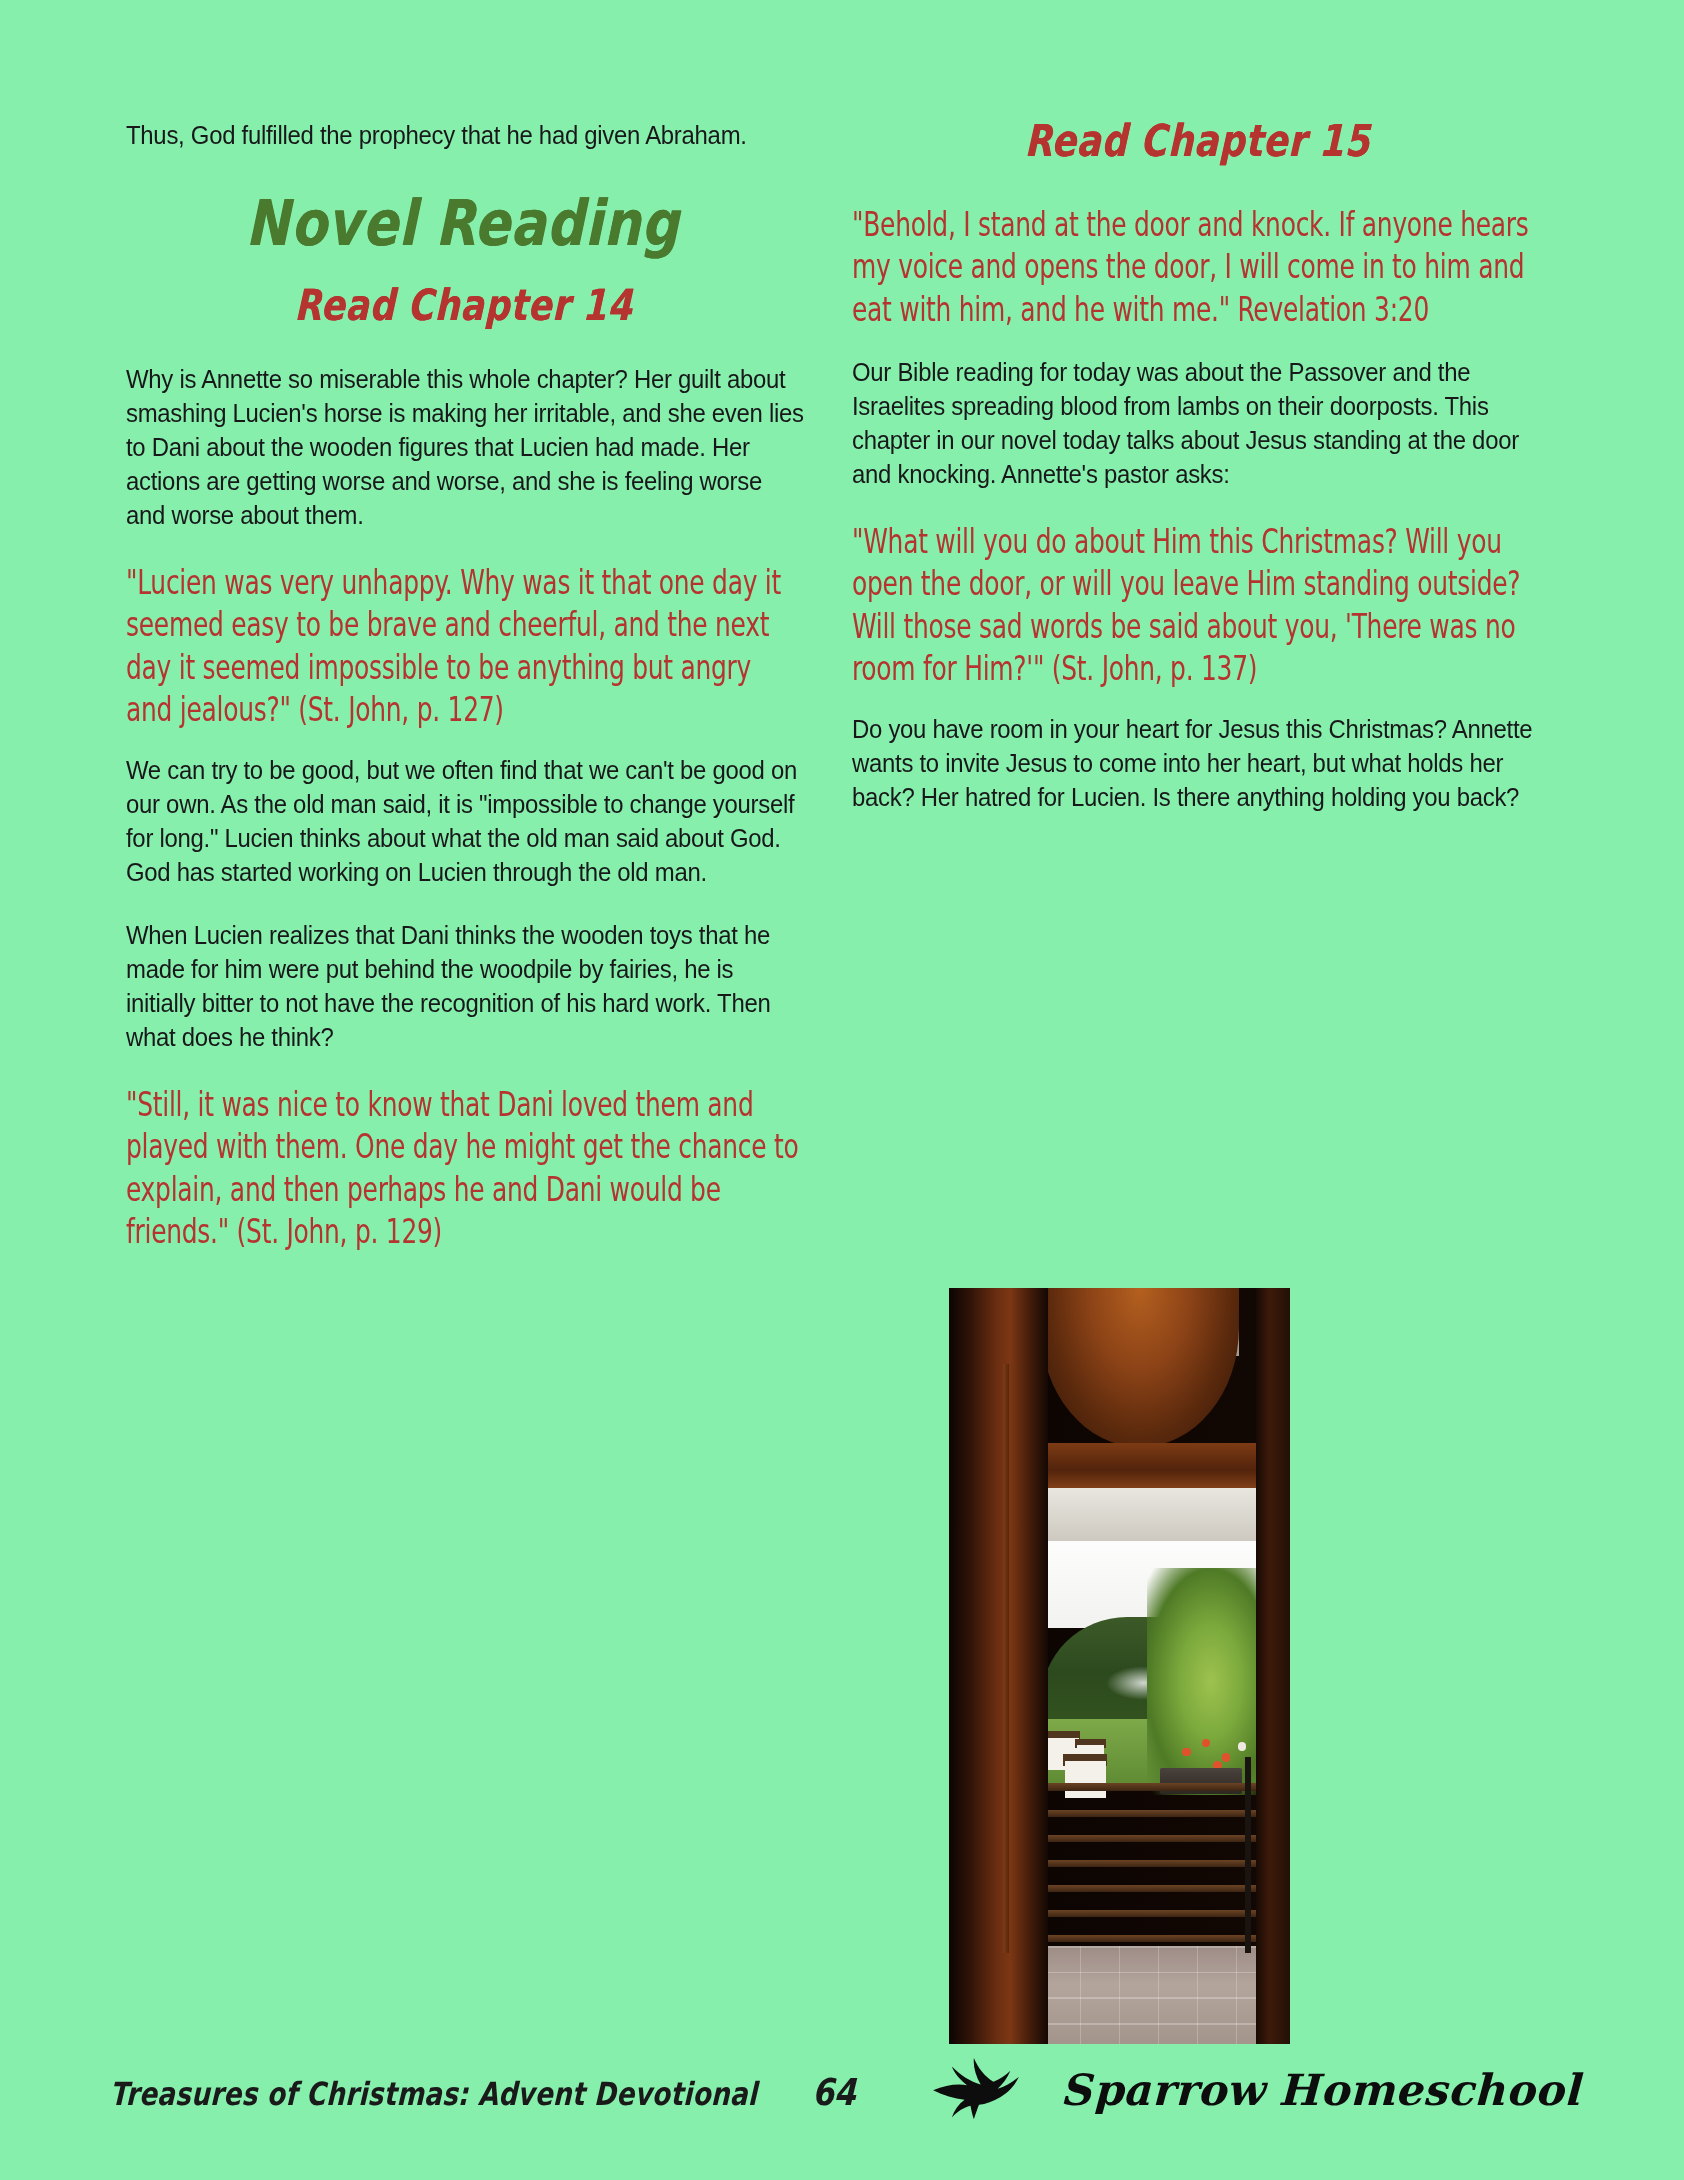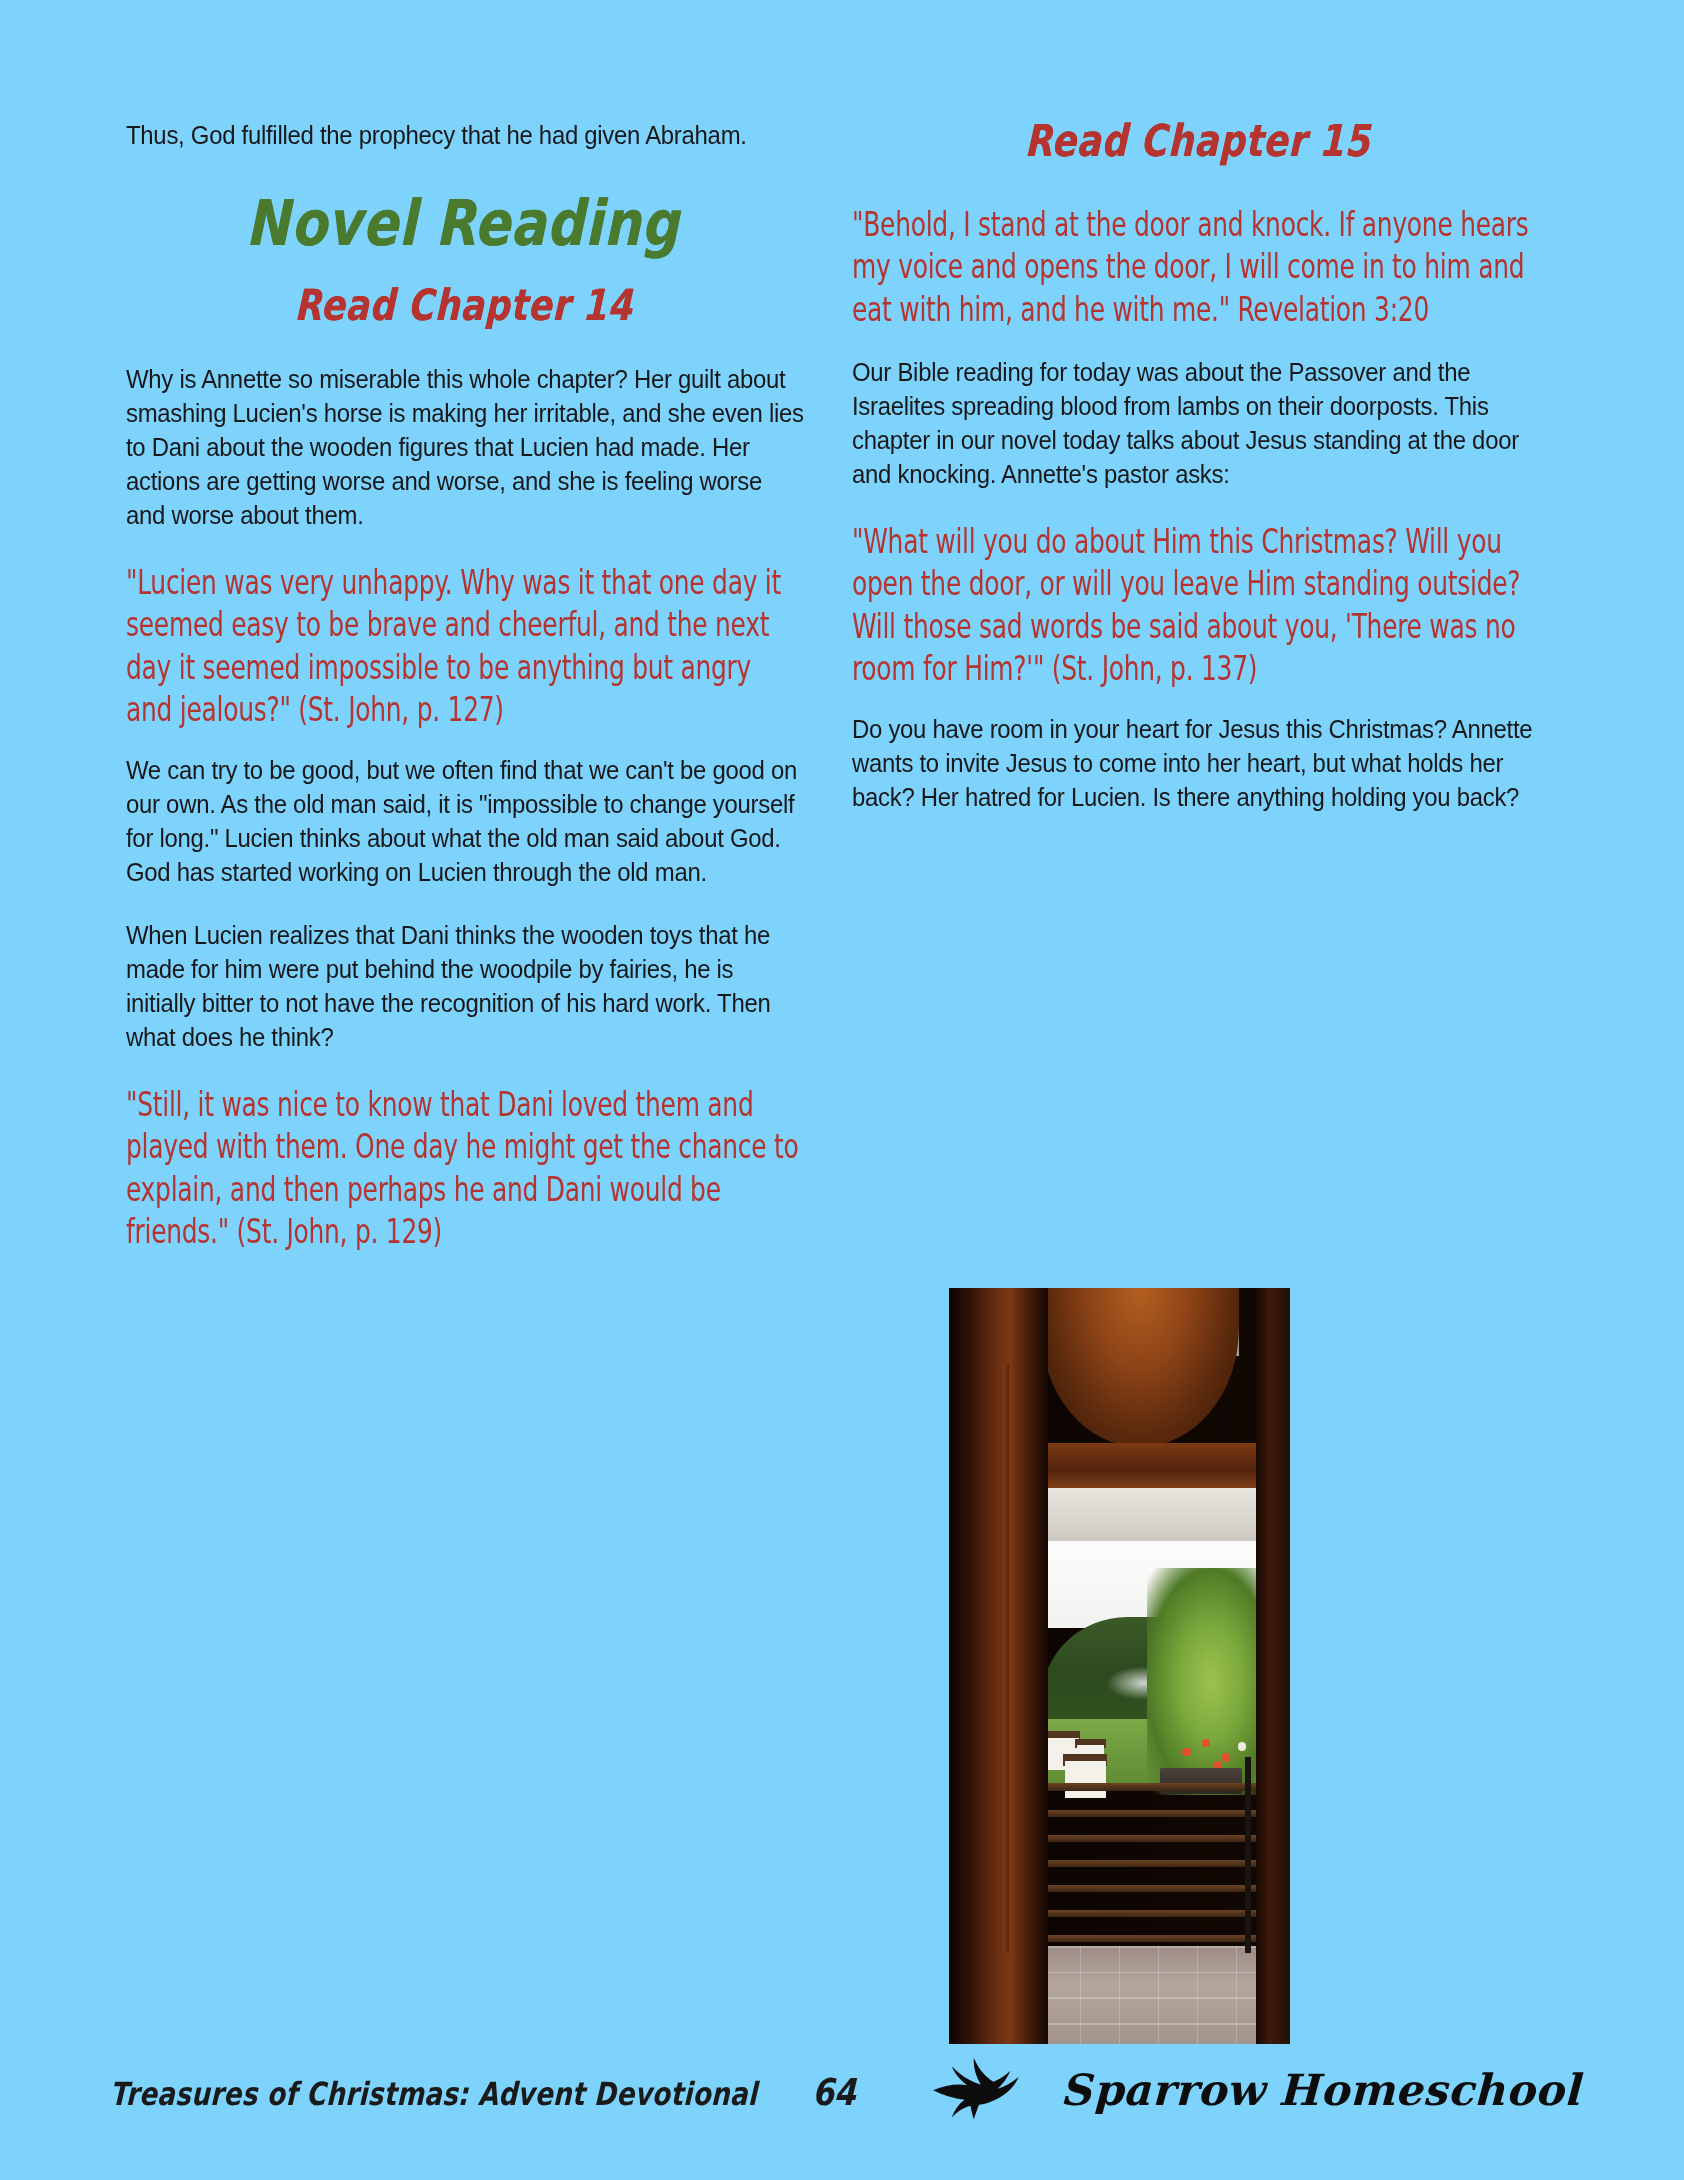--- a/index.html
+++ b/index.html
@@ -12,21 +12,21 @@
     height: 2181px;
     position: relative;
     overflow: hidden;
     font-family: "Liberation Sans", sans-serif;
     -webkit-font-smoothing: antialiased;
   }
 
   .page {
     position: absolute;
     inset: 0;
-    background: #7dd3fc;
+    background: #86efac;
   }
 
   
   .col-left {
     position: absolute;
     left: 126px;
     top: 118px;
     width: 681px;
   }
   .col-right {

